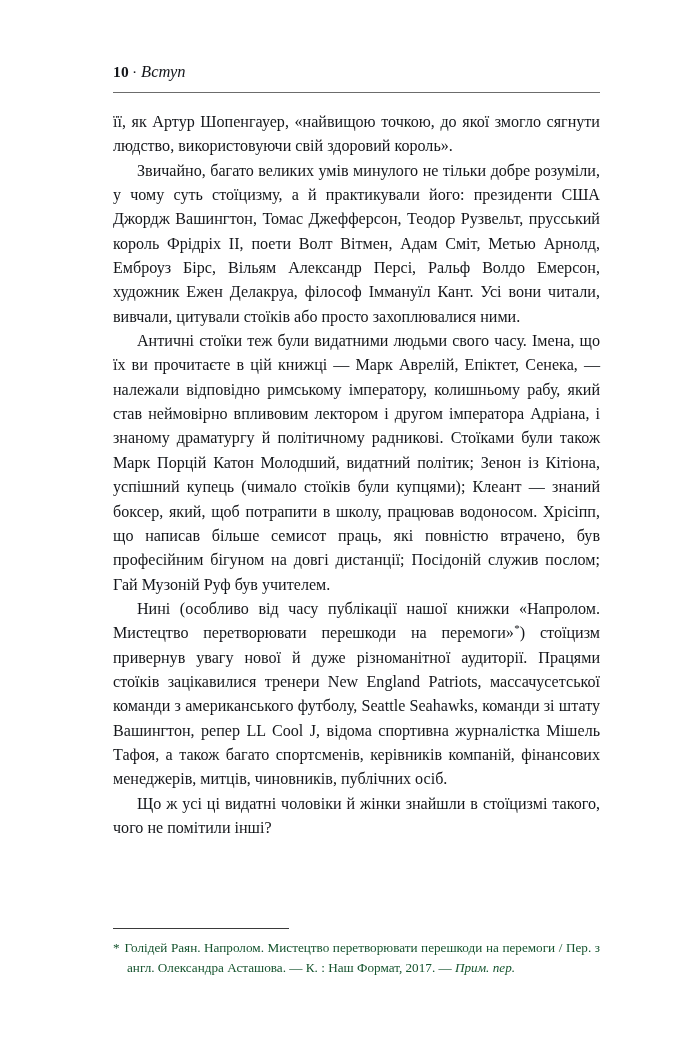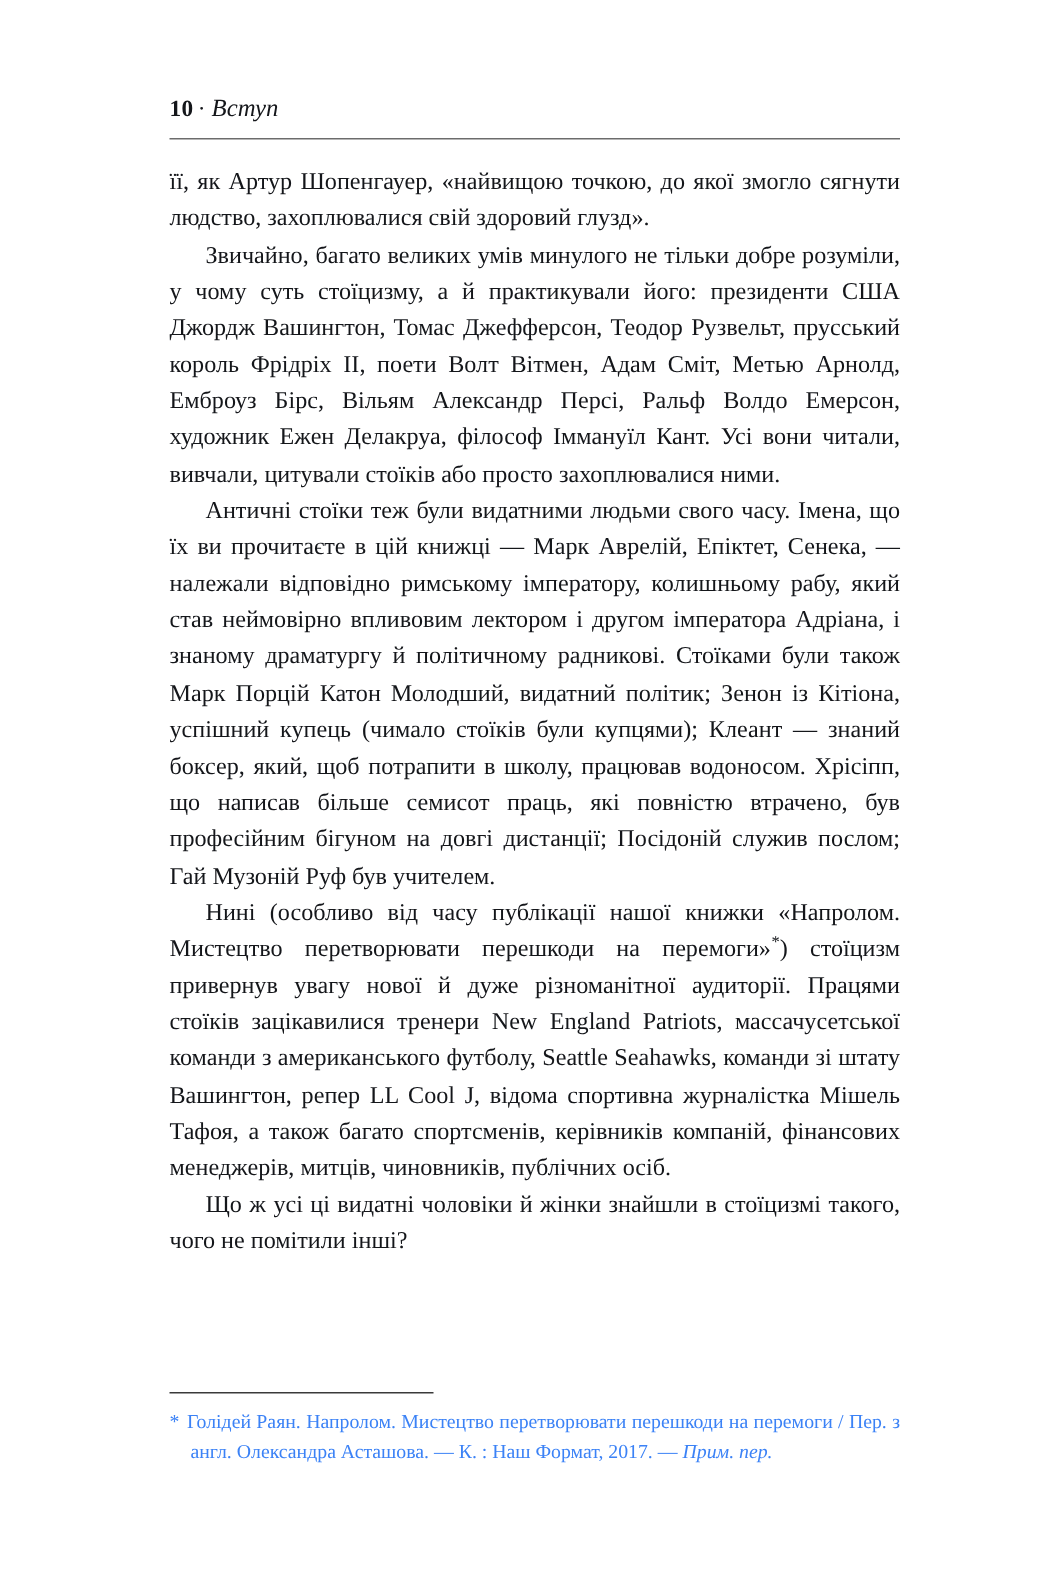--- a/index.html
+++ b/index.html
@@ -99,21 +99,21 @@
     height: 1px;
     background: #3a3a3a;
     margin: 0 0 9px 0;
   }
   p.footnote {
     margin: 0;
     font-size: 13.2px;
     line-height: 20.4px;
     text-align: justify;
     text-justify: inter-word;
-    color: #3b82f6;
+    color: #14532d;
     padding-left: 14px;
     text-indent: -14px;
   }
   .fn-mark {
     padding-right: 5px;
   }
 </style>
 </head>
 <body>
 
@@ -121,21 +121,21 @@
 
   <div class="running-head">
     <div class="running-head-line">
       <span class="folio">10</span><span class="head-sep">·</span><span class="head-title">Вступ</span>
     </div>
   </div>
   <div class="head-rule"></div>
 
   <div class="body-col">
 
-    <p class="para">її, як Артур Шопенгауер, «найвищою точкою, до якої змогло сяг­нути людство, захоплювалися свій здоровий глузд».</p>
+    <p class="para">її, як Артур Шопенгауер, «найвищою точкою, до якої змогло сяг­нути людство, використовуючи свій здоровий король».</p>
 
 
     <p class="para indent">Звичайно, багато великих умів минулого не тільки добре ро­зуміли, у чому суть стоїцизму, а й практикували його: президен­ти США Джордж Вашингтон, Томас Джефферсон, Теодор Рузвельт, прусський король Фрідріх II, поети Волт Вітмен, Адам Сміт, Метью Арнолд, Емброуз Бірс, Вільям Александр Персі, Ральф Волдо Емер­сон, художник Ежен Делакруа, філософ Іммануїл Кант. Усі вони чи­тали, вивчали, цитували стоїків або просто захоплювалися ними.</p>
 
     <p class="para indent">Античні стоїки теж були видатними людьми свого часу. Іме­на, що їх ви прочитаєте в цій книжці — Марк Аврелій, Епіктет, Се­нека, — належали відповідно римському імператору, колишньому рабу, який став неймовірно впливовим лектором і другом імпе­ратора Адріана, і знаному драматургу й політичному радникові. Стоїками були також Марк Порцій Катон Молодший, видатний політик; Зенон із Кітіона, успішний купець (чимало стоїків були купцями); Клеант — знаний боксер, який, щоб потрапити в школу, працював водоносом. Хрісіпп, що написав більше семисот праць, які повністю втрачено, був професійним бігуном на довгі дистан­ції; Посідоній служив послом; Гай Музоній Руф був учителем.</p>
 
     <p class="para indent"><span>Нині (особливо від часу публікації нашої книжки «Напролом. Мистецтво перетворювати перешкоди на перемоги»</span><span class="fn-ref">*</span><span>) стоїцизм привернув увагу нової й дуже різноманітної аудиторії. Працями стоїків зацікавилися тренери New England Patriots, массачусетської команди з американського футболу, Seattle Seahawks, команди зі штату Вашингтон, репер LL Cool J, відома спортивна журналіст­ка Мішель Тафоя, а також багато спортсменів, керівників компа­ній, фінансових менеджерів, митців, чиновників, публічних осіб.</span></p>
 
     <p class="para indent">Що ж усі ці видатні чоловіки й жінки знайшли в стоїцизмі та­кого, чого не помітили інші?</p>
 

